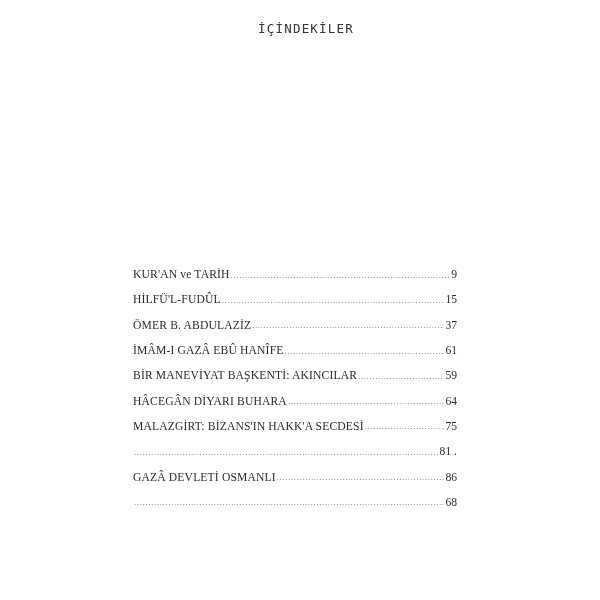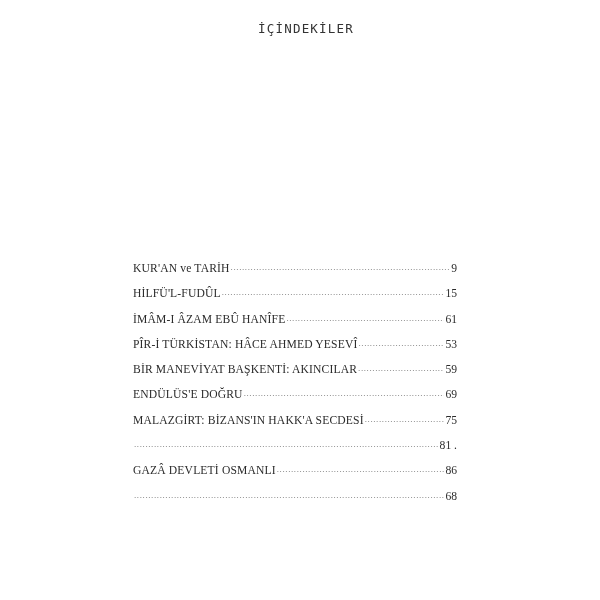--- a/index.html
+++ b/index.html
@@ -32,21 +32,21 @@
       width: 324px;
       margin: 0;
       padding: 0;
       list-style: none;
       font-family: "Liberation Serif", "DejaVu Serif", serif;
       font-size: 11.6px;
       color: #2b2b2b;
     }
     .toc-row {
       display: flex;
-      align-items: flex-start;
+      align-items: center;
       height: 25.3px;
       white-space: nowrap;
     }
     .toc-title {
       flex: 0 0 auto;
       letter-spacing: 0.15px;
     }
     .toc-leader {
       flex: 1 1 auto;
       overflow: hidden;
@@ -74,38 +74,38 @@
     <span class="toc-title">KUR'AN ve TARİH</span>
     <span class="toc-leader"></span>
     <span class="toc-page">9</span>
   </li>
   <li class="toc-row">
     <span class="toc-title">HİLFÜ'L-FUDÛL</span>
     <span class="toc-leader"></span>
     <span class="toc-page">15</span>
   </li>
   <li class="toc-row">
-    <span class="toc-title">İMÂM-I ÂZAM EBÛ HANÎFE</span>
+    <span class="toc-title">ÖMER B. ABDULAZİZ</span>
+    <span class="toc-leader"></span>
+    <span class="toc-page">37</span>
+  </li>
+  <li class="toc-row">
+    <span class="toc-title">İMÂM-I GAZÂ EBÛ HANÎFE</span>
     <span class="toc-leader"></span>
     <span class="toc-page">61</span>
-  </li>
-  <li class="toc-row">
-    <span class="toc-title">PÎR-İ TÜRKİSTAN: HÂCE AHMED YESEVÎ</span>
-    <span class="toc-leader"></span>
-    <span class="toc-page">53</span>
   </li>
   <li class="toc-row">
     <span class="toc-title">BİR MANEVİYAT BAŞKENTİ: AKINCILAR</span>
     <span class="toc-leader"></span>
     <span class="toc-page">59</span>
   </li>
   <li class="toc-row">
-    <span class="toc-title">ENDÜLÜS'E DOĞRU</span>
+    <span class="toc-title">HÂCEGÂN DİYARI BUHARA</span>
     <span class="toc-leader"></span>
-    <span class="toc-page">69</span>
+    <span class="toc-page">64</span>
   </li>
   <li class="toc-row">
     <span class="toc-title">MALAZGİRT: BİZANS'IN HAKK'A SECDESİ</span>
     <span class="toc-leader"></span>
     <span class="toc-page">75</span>
   </li>
   <li class="toc-row">
     <span class="toc-leader"></span>
     <span class="toc-page">81 .</span>
   </li>

